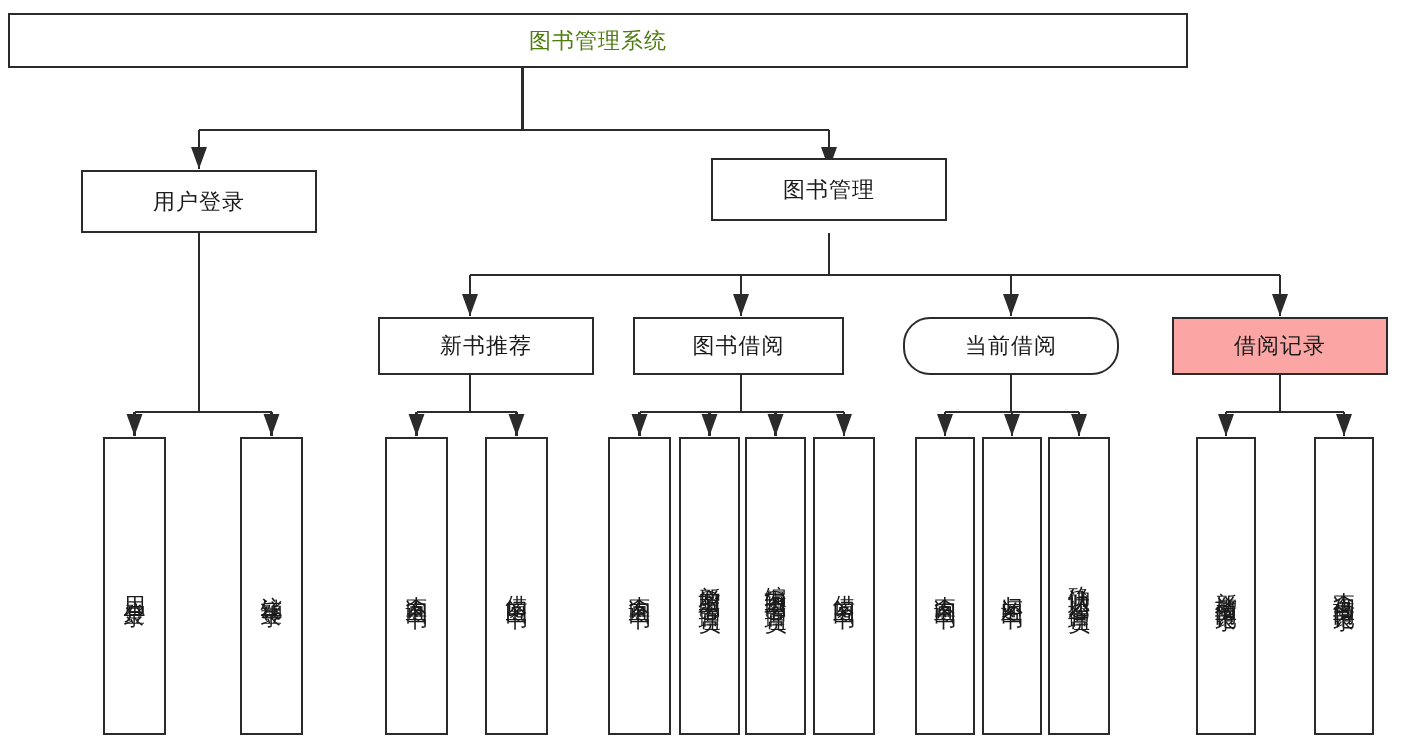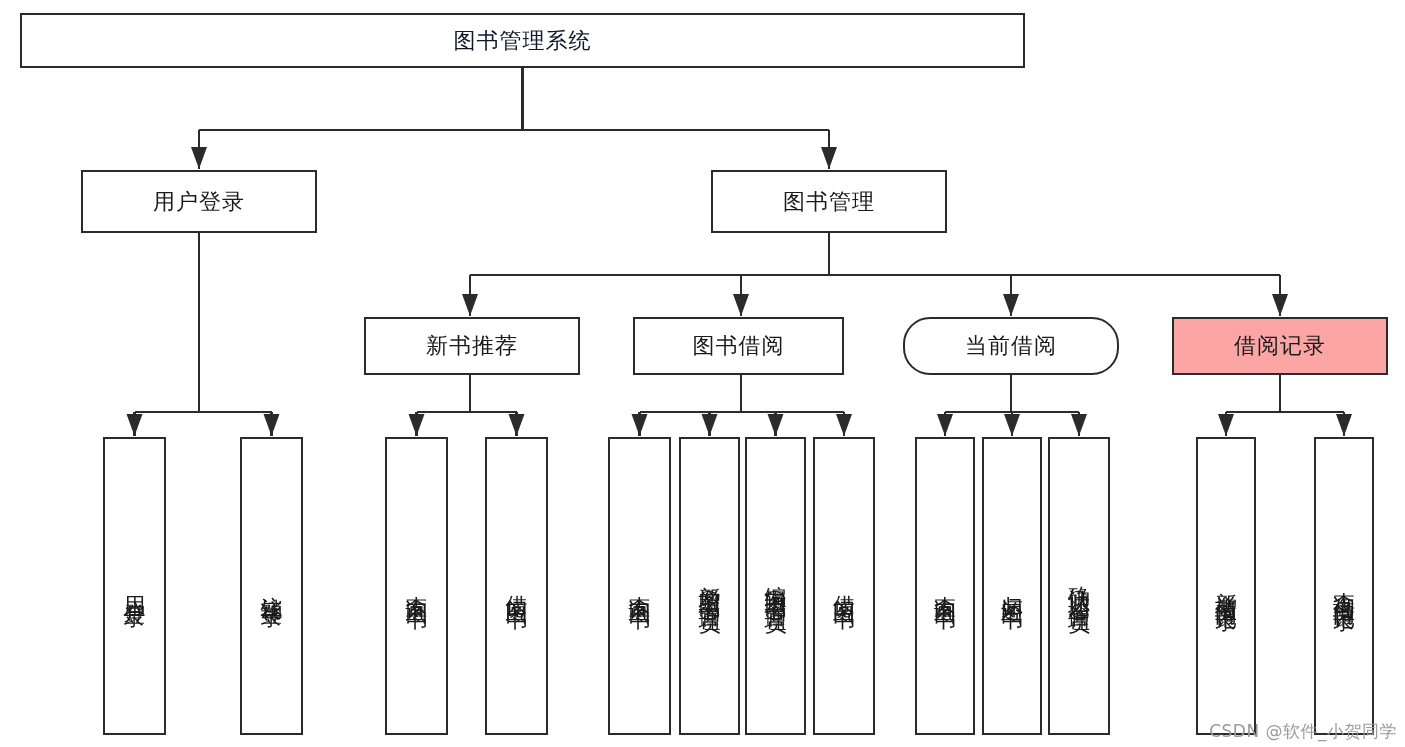--- a/index.html
+++ b/index.html
@@ -112,30 +112,30 @@
       <line x1="1079" y1="412" x2="1079" y2="436" stroke="#2b2b2b" stroke-width="2.5" shape-rendering="crispEdges"></line>
       <path d="M 1071 414 L 1087 414 L 1079 436 Z" fill="#2b2b2b"></path>
       <line x1="1280" y1="375" x2="1280" y2="412" stroke="#2b2b2b" stroke-width="2.5" shape-rendering="crispEdges"></line>
       <line x1="1226" y1="412" x2="1344" y2="412" stroke="#2b2b2b" stroke-width="2.5" shape-rendering="crispEdges"></line>
       <line x1="1226" y1="412" x2="1226" y2="436" stroke="#2b2b2b" stroke-width="2.5" shape-rendering="crispEdges"></line>
       <path d="M 1218 414 L 1234 414 L 1226 436 Z" fill="#2b2b2b"></path>
       <line x1="1344" y1="412" x2="1344" y2="436" stroke="#2b2b2b" stroke-width="2.5" shape-rendering="crispEdges"></line>
       <path d="M 1336 414 L 1352 414 L 1344 436 Z" fill="#2b2b2b"></path>
     </svg>
   <div id="nodes">
-      <div class="node h" style="left: 20px; top: 13px; width: 1005px; height: 55px; border-color: rgb(43, 43, 43); background: rgb(255, 255, 255); color: #0f172a;">
+      <div class="node h" style="left: 8px; top: 13px; width: 1180px; height: 55px; border-color: rgb(43, 43, 43); background: rgb(255, 255, 255); color: #4d7c0f;">
         <span class="htext">图书管理系统</span>
       </div>
       <div class="node h" style="left: 81px; top: 170px; width: 236px; height: 63px; border-color: rgb(43, 43, 43); background: rgb(255, 255, 255); color: rgb(26, 26, 26);">
         <span class="htext">用户登录</span>
       </div>
-      <div class="node h" style="left: 711px; top: 170px; width: 236px; height: 63px; border-color: rgb(43, 43, 43); background: rgb(255, 255, 255); color: rgb(26, 26, 26);">
+      <div class="node h" style="left: 711px; top: 158px; width: 236px; height: 63px; border-color: rgb(43, 43, 43); background: rgb(255, 255, 255); color: rgb(26, 26, 26);">
         <span class="htext">图书管理</span>
       </div>
-      <div class="node h" style="left: 364px; top: 317px; width: 216px; height: 58px; border-color: rgb(43, 43, 43); background: rgb(255, 255, 255); color: rgb(26, 26, 26); font-family: Liberation Mono, monospace;">
+      <div class="node h" style="left: 378px; top: 317px; width: 216px; height: 58px; border-color: rgb(43, 43, 43); background: rgb(255, 255, 255); color: rgb(26, 26, 26); font-family: Liberation Mono, monospace;">
         <span class="htext">新书推荐</span>
       </div>
       <div class="node h" style="left: 633px; top: 317px; width: 211px; height: 58px; border-color: rgb(43, 43, 43); background: rgb(255, 255, 255); color: rgb(26, 26, 26);">
         <span class="htext">图书借阅</span>
       </div>
       <div class="node h" style="left: 903px; top: 317px; width: 216px; height: 58px; border-color: rgb(43, 43, 43); background: rgb(255, 255, 255); color: rgb(26, 26, 26); border-radius: 27px;">
         <span class="htext">当前借阅</span>
       </div>
       <div class="node h" style="left: 1172px; top: 317px; width: 216px; height: 58px; border-color: rgb(43, 43, 43); background: #fca5a5; color: rgb(26, 26, 26);">
         <span class="htext">借阅记录</span>
@@ -173,14 +173,13 @@
       <div class="node v" style="left: 1048px; top: 437px; width: 62px; height: 298px; border-color: rgb(43, 43, 43); background: rgb(255, 255, 255); color: rgb(26, 26, 26);">
         <span class="vtext">确认归还（管理员）</span>
       </div>
       <div class="node v" style="left: 1196px; top: 437px; width: 60px; height: 298px; border-color: rgb(43, 43, 43); background: rgb(255, 255, 255); color: rgb(26, 26, 26);">
         <span class="vtext">新增借阅记录</span>
       </div>
       <div class="node v" style="left: 1314px; top: 437px; width: 60px; height: 298px; border-color: rgb(43, 43, 43); background: rgb(255, 255, 255); color: rgb(26, 26, 26);">
         <span class="vtext">查询借阅记录</span>
       </div>
     </div>
-  <div id="watermark">CSDN @软件_小贺同学</div>
 </div>
 
 </body></html>

